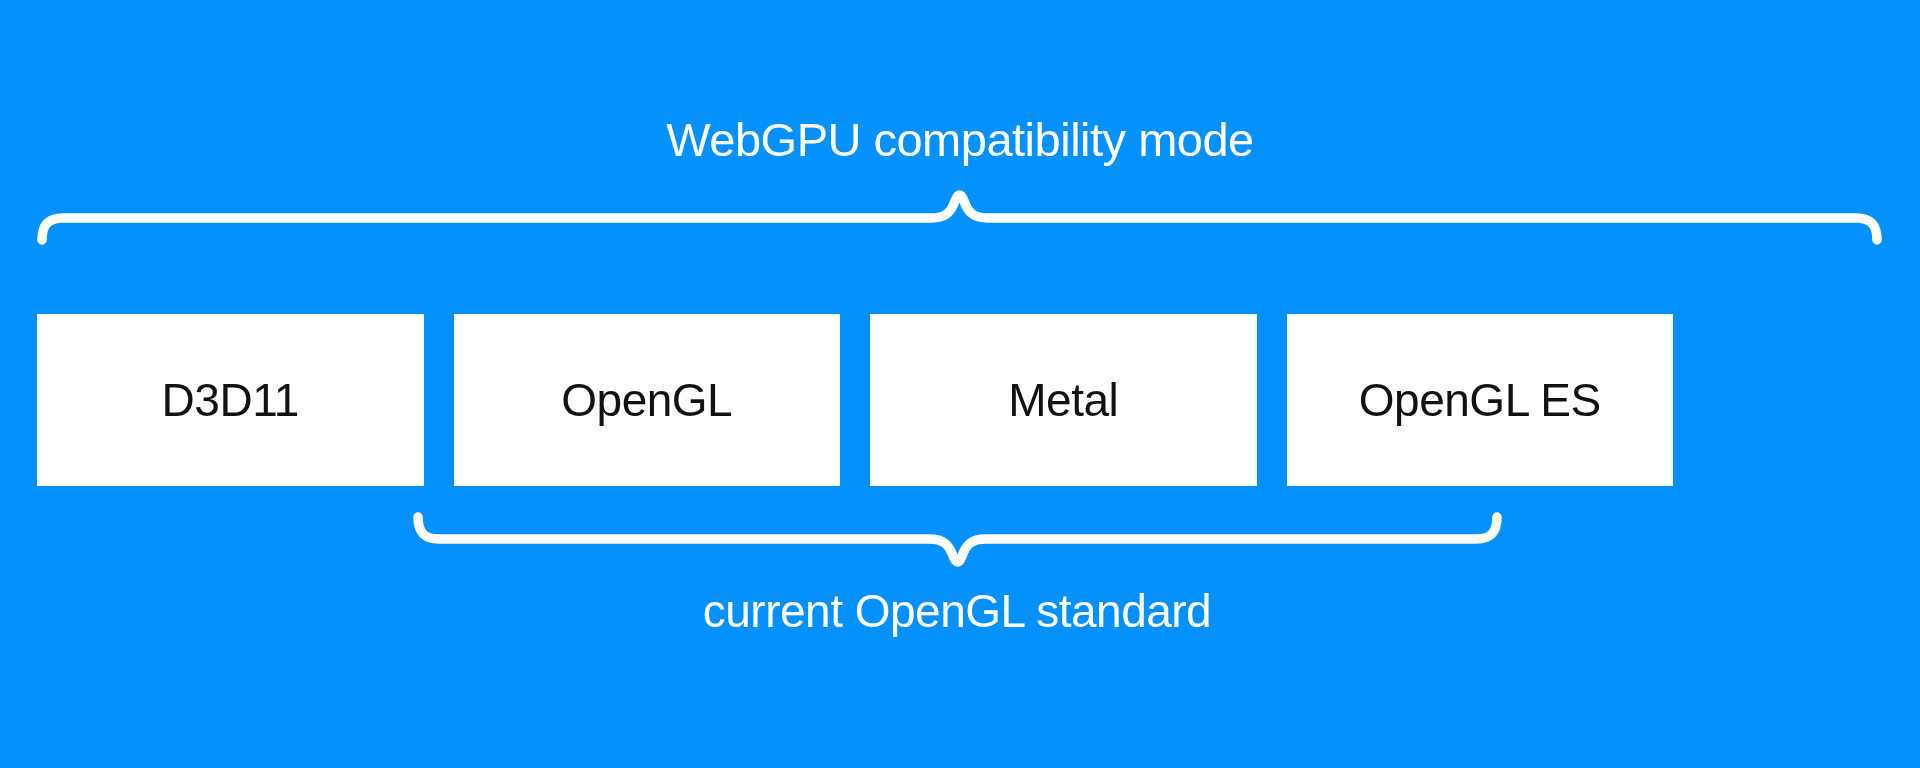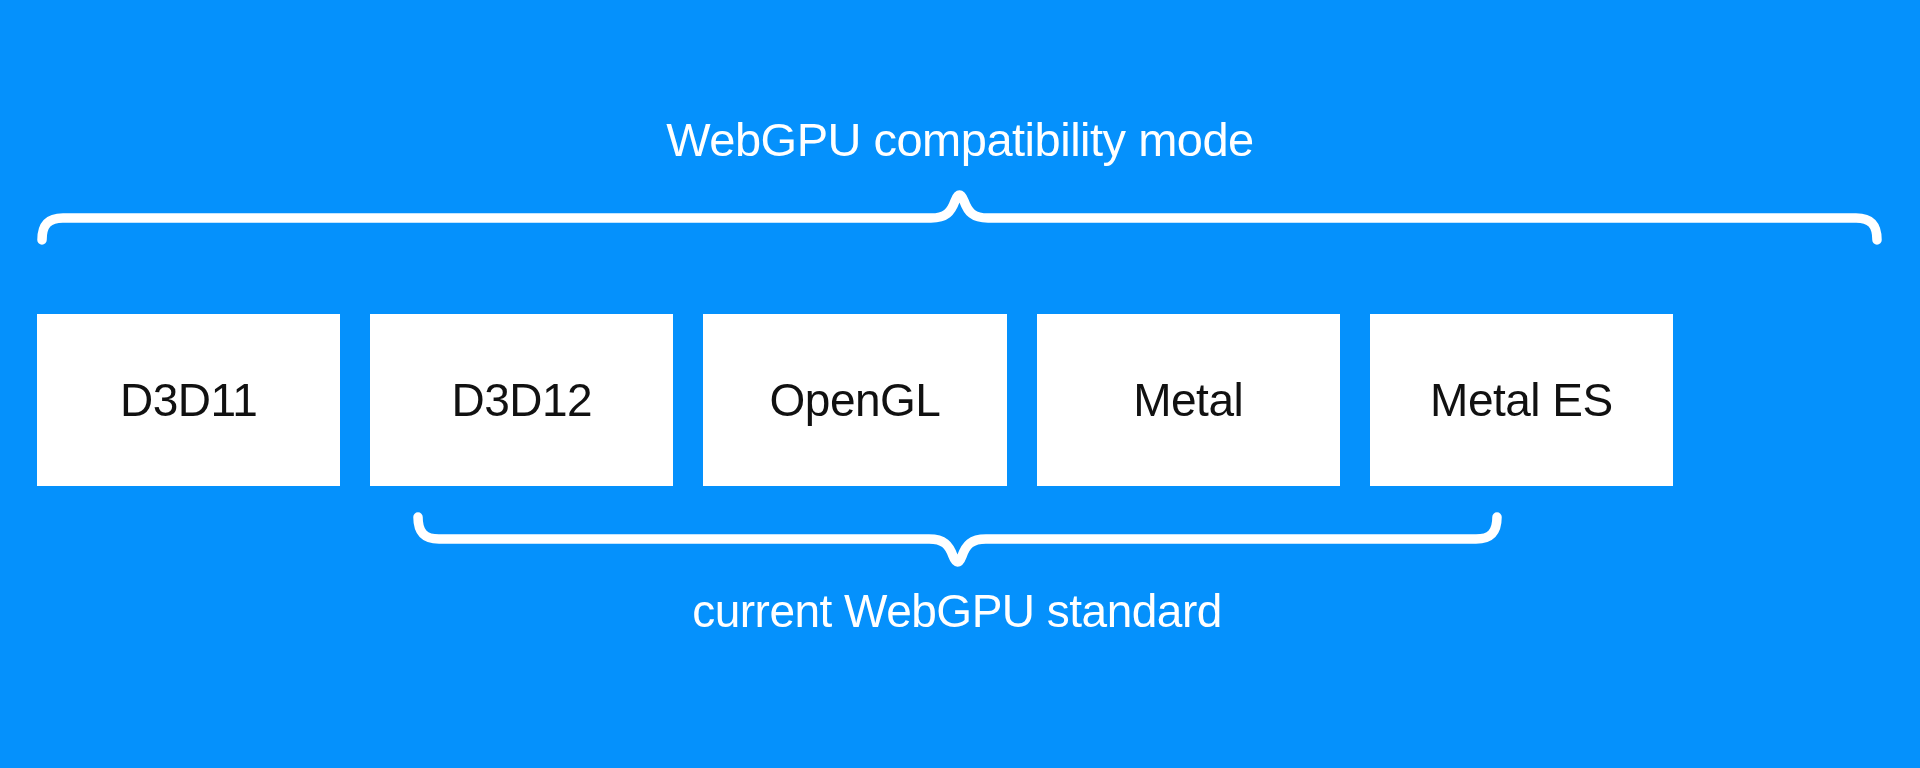--- a/index.html
+++ b/index.html
@@ -102,40 +102,37 @@
              C 968 212, 973 218, 988 218
              L 1856 218
              C 1871 218, 1877 225, 1877 240"></path>
   </svg>
 
   <div class="boxes-row">
     <div class="api-box">
       <span>D3D11</span>
     </div>
     <div class="api-box">
-      <span>D3D12</span>
-    </div>
-    <div class="api-box">
       <span>OpenGL</span>
     </div>
     <div class="api-box">
       <span>Metal</span>
     </div>
     <div class="api-box">
-      <span>Metal ES</span>
+      <span>OpenGL ES</span>
     </div>
   </div>
 
   <svg class="brace-svg bottom" viewBox="0 0 1920 90" aria-hidden="true">
 
     <path class="brace-path" d="M 418 17
              C 418 32, 424 39, 439 39
              L 929 39
              C 944 39, 949 45, 953 56
              Q 957.5 68, 962 56
              C 966 45, 971 39, 986 39
              L 1476 39
              C 1491 39, 1497 32, 1497 17"></path>
   </svg>
 
-  <div class="diagram-caption">current WebGPU standard</div>
+  <div class="diagram-caption">current OpenGL standard</div>
 
 </div>
 
 </body></html>

